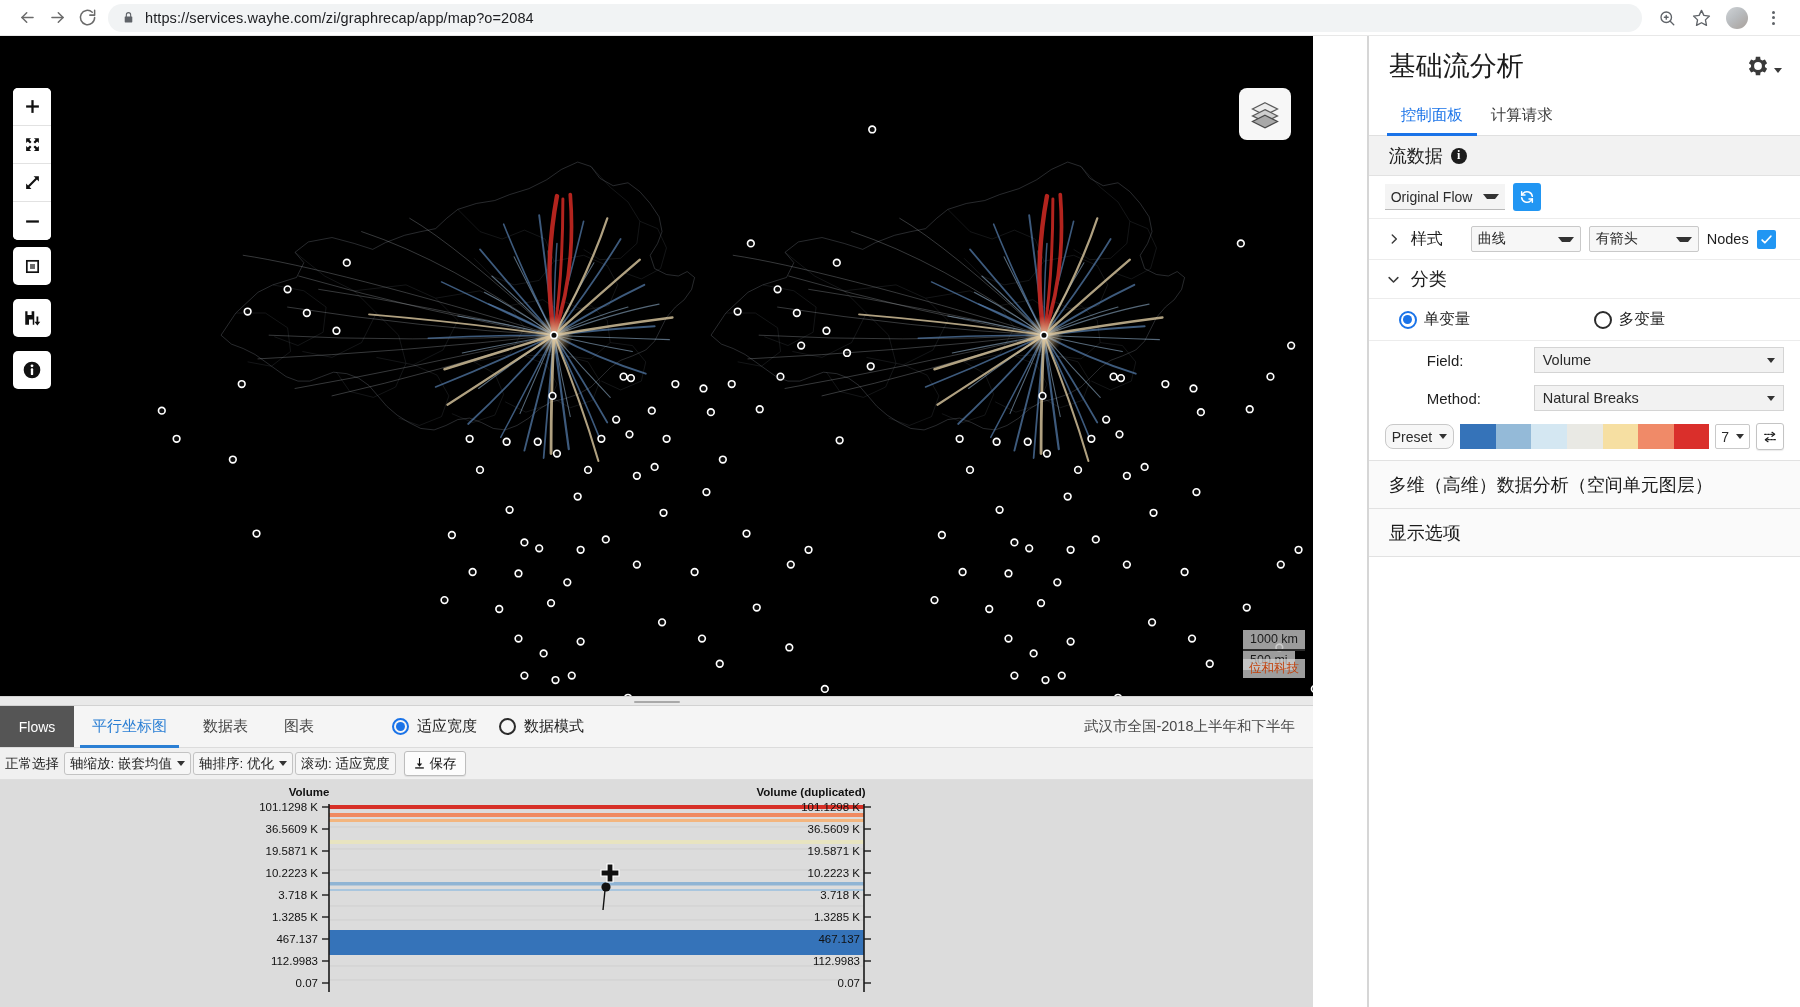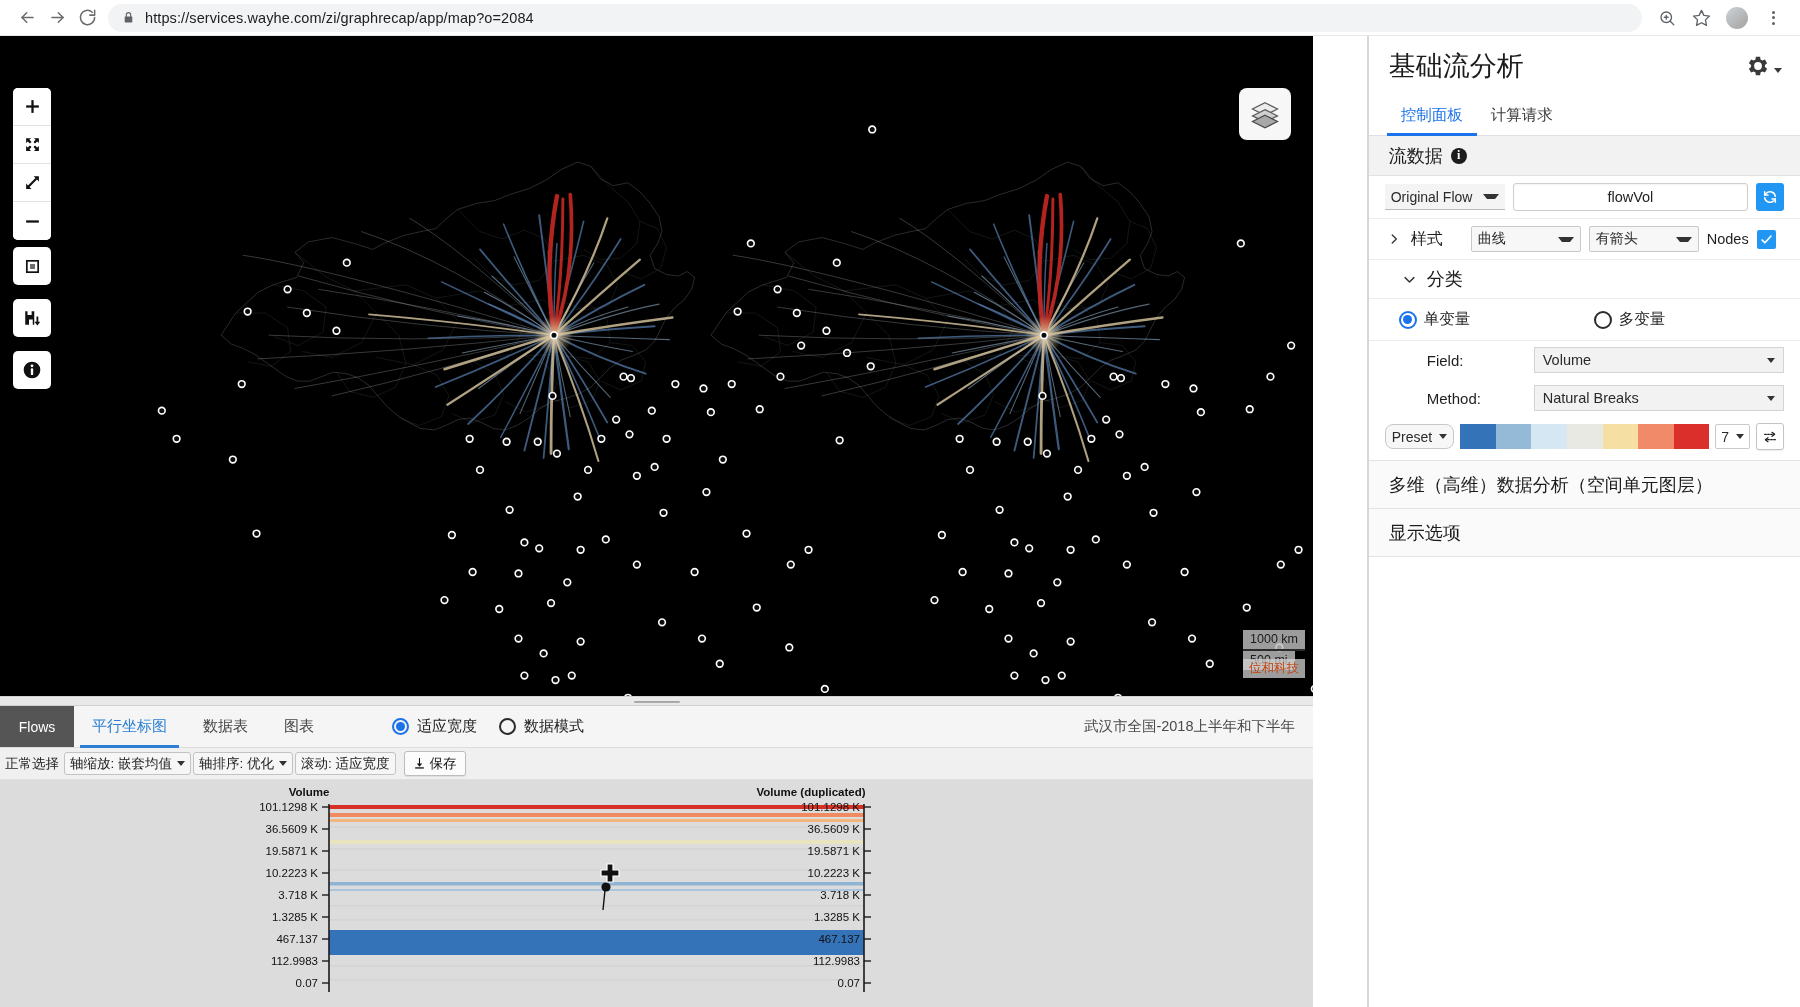--- a/index.html
+++ b/index.html
@@ -996,23 +996,20 @@
     <div class="section-head">
       <span>流数据</span>
       <span class="info-dot">i</span>
     </div>
 
     <div class="row">
       <div class="sel underline" style="width:120px">
         <span>Original Flow</span>
         <i class="caret cv"></i>
       </div>
-      <div class="txtinput">
-        <span>flowVol</span>
-      </div>
       <div class="refresh-btn">
         <svg width="16" height="16" viewBox="0 0 24 24" fill="none" stroke="currentColor" stroke-width="2.2" stroke-linecap="round">
           <path d="M20 11a8 8 0 0 0-13.6-4.6L4 9"></path>
             <polyline points="4 4 4 9 9 9"></polyline>
           <path d="M4 13a8 8 0 0 0 13.6 4.6L20 15"></path>
             <polyline points="20 20 20 15 15 15"></polyline>
         </svg>
       </div>
     </div>
 
@@ -1032,21 +1029,21 @@
         <i class="caret cv"></i>
       </div>
       <span class="nodes-lbl">Nodes</span>
       <span class="chk">
         <svg width="13" height="13" viewBox="0 0 24 24" fill="none" stroke="currentColor" stroke-width="3.2" stroke-linecap="round" stroke-linejoin="round">
             <polyline points="4 13 9 18 20 6"></polyline>
           </svg>
       </span>
     </div>
 
-    <div class="row" style="padding-left:32px; background:#fff;">
+    <div class="row" style="padding-left:16px; background:#fff;">
       <span class="chev">
         <svg width="15" height="15" viewBox="0 0 24 24" fill="none" stroke="currentColor" stroke-width="2.4" stroke-linecap="round" stroke-linejoin="round">
             <polyline points="5 9 12 16 19 9"></polyline>
           </svg>
       </span>
       <span style="font-size:18px;color:#1c1c1c;">分类</span>
     </div>
 
     <div class="radio-row">
       <span class="radio-item" style="width:195px">

